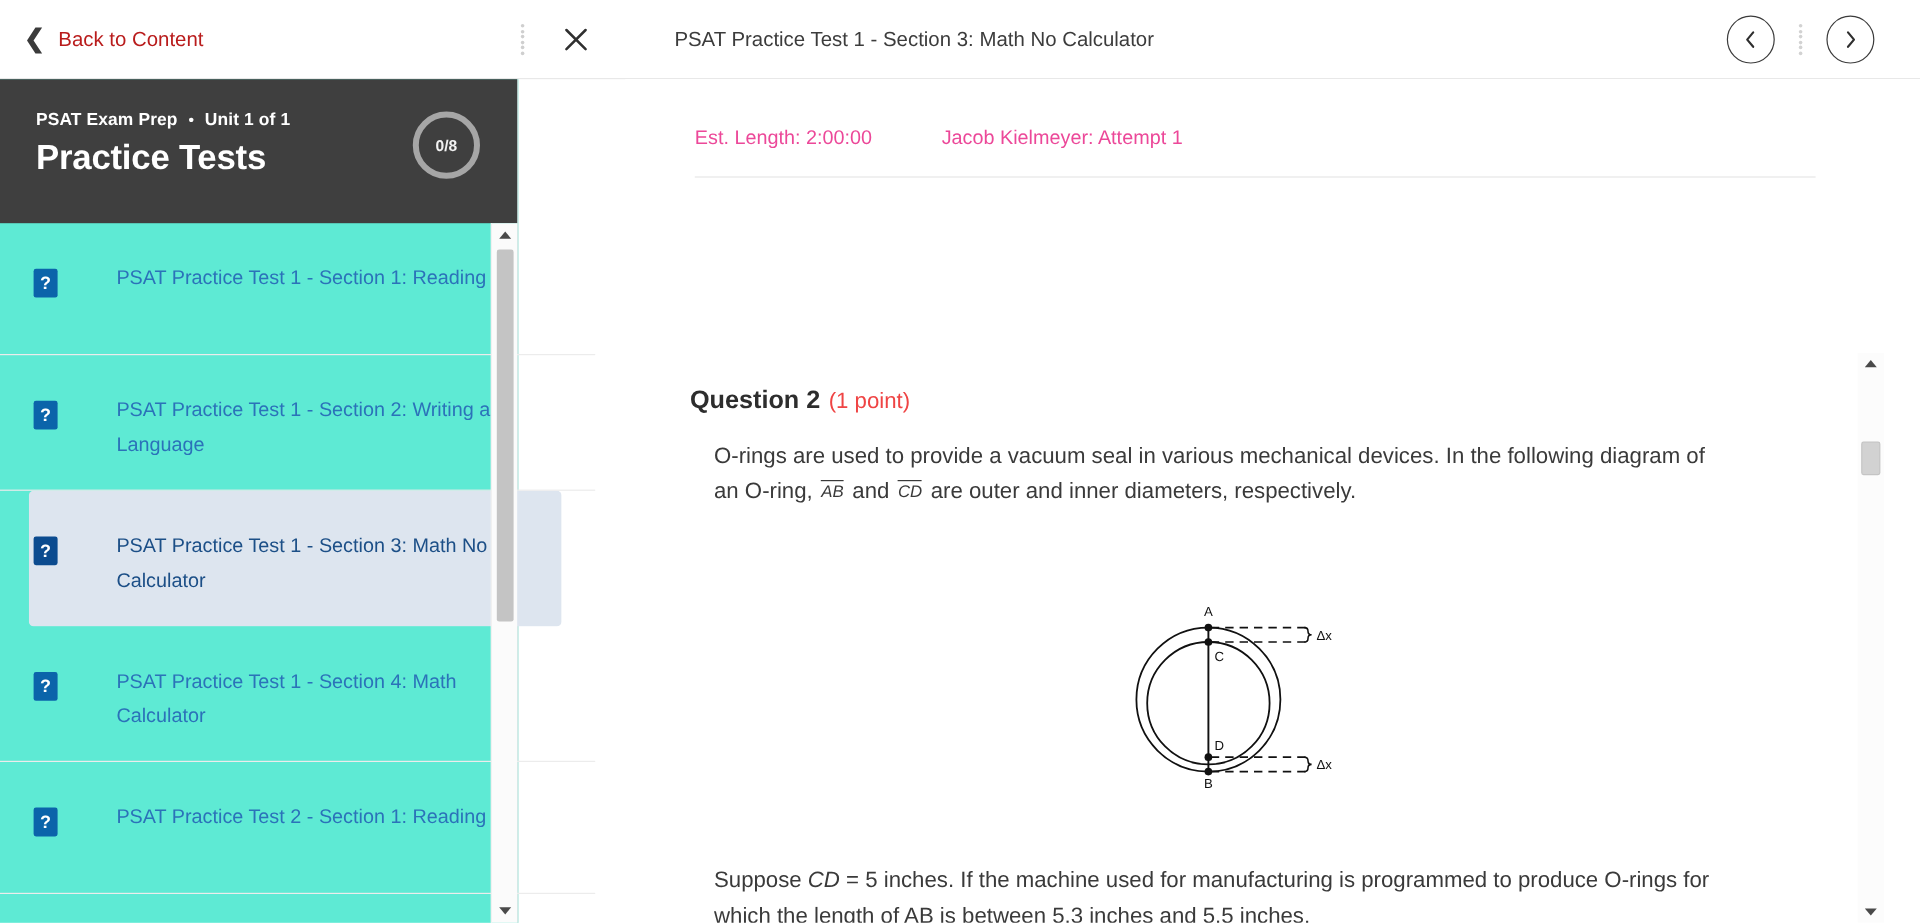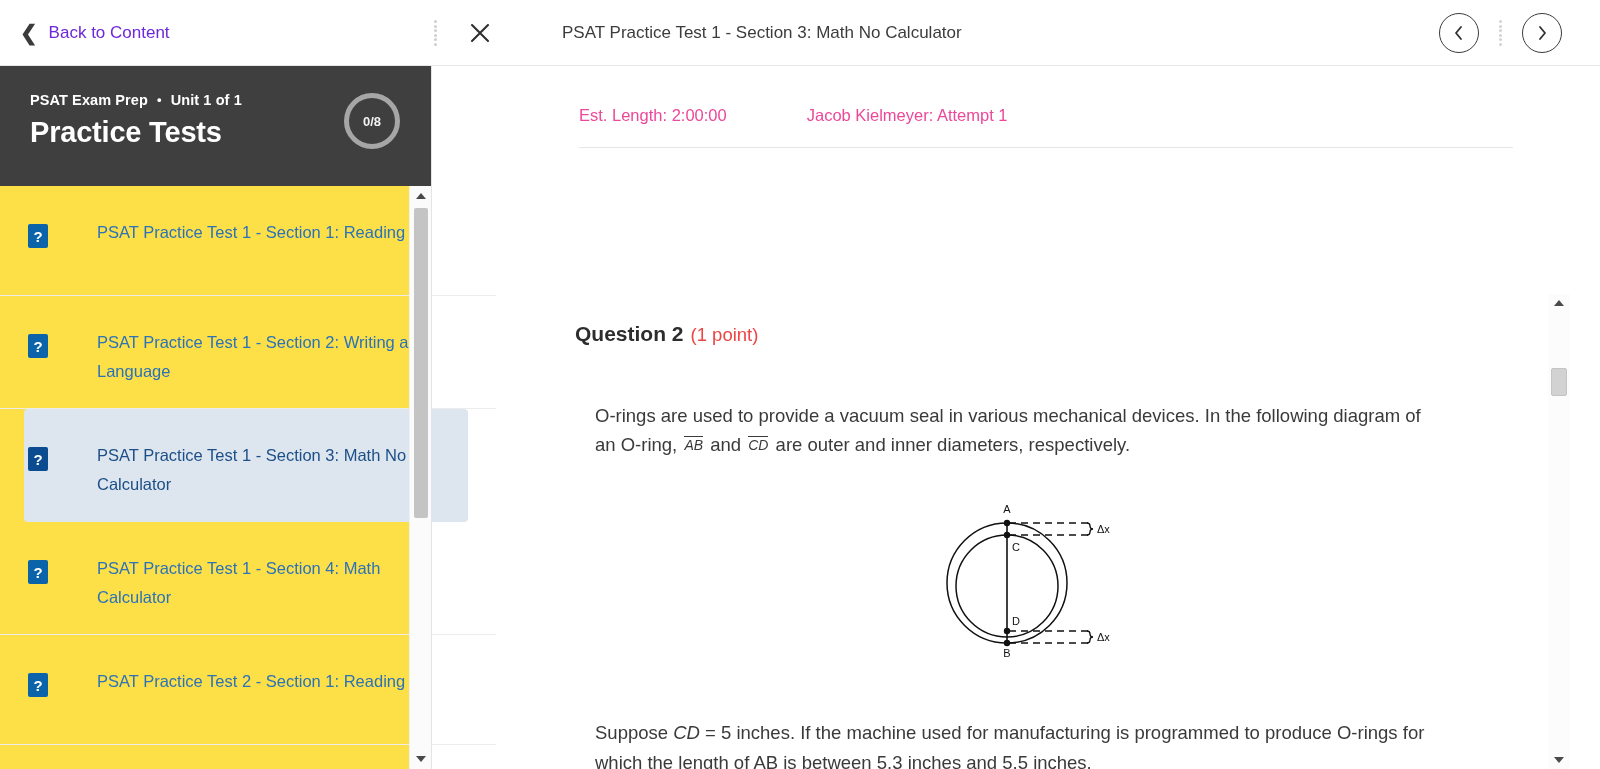--- a/index.html
+++ b/index.html
@@ -21,21 +21,21 @@
 
   .back-link {
     position: absolute; left: 20px; top: 0;
     height: 66px; display: flex; align-items: center; gap: 11px;
     cursor: pointer;
   }
   .chev-left-glyph {
     font-size: 21px; color: #3b3b3b; line-height: 1; font-weight: 700;
     display: block; margin-top: -2px;
   }
-  .back-label { font-size: 17px; color: #6d28d9; white-space: nowrap; }
+  .back-label { font-size: 17px; color: #b91c1c; white-space: nowrap; }
 
   .kebab-divider {
     position: absolute; left: 434px; top: 20px;
     width: 3px; height: 26px;
     display: flex; flex-direction: column; justify-content: space-between;
     cursor: pointer;
   }
   .kebab-divider i { display:block; width: 3px; height: 3px; background: #cfcfcf; border-radius: 50%; }
 
   .close-btn {
@@ -66,21 +66,21 @@
     width: 3px; height: 26px; margin: 0 20px;
     display: flex; flex-direction: column; justify-content: space-between;
     cursor: pointer;
   }
   .nav-sep i { display:block; width: 3px; height: 3px; background: #d2d2d2; border-radius: 50%; }
 
   
   .sidebar {
     position: absolute; left: 0; top: 66px;
     width: 432px; height: 703px;
-    background: #fde047;
+    background: #5eead4;
     border-right: 1px solid #e4e4e4;
   }
 
   .unit-header {
     position: relative;
     height: 120px; background: #3f3f3f; color: #fff;
     padding: 26px 28px 0 30px;
   }
   .unit-crumb {
     font-size: 14.5px; font-weight: 700; letter-spacing: .1px;
@@ -158,40 +158,40 @@
   }
 
   .meta-bar {
     position: absolute; left: 58px; top: 40px;
     width: 934px;
     padding-bottom: 22px;
     border-bottom: 1px solid #e6e6e6;
     display: flex; align-items: center;
   }
   .meta-item { font-size: 16.5px; color: #ec4899; white-space: nowrap; }
-  .meta-item + .meta-item { margin-left: 80px; }
+  .meta-item + .meta-item { margin-left: 58px; }
 
   .qpane {
     position: absolute; left: 0; top: 156px;
     width: 1079px; height: 547px;
     overflow: hidden;
   }
 
   .qhead {
     position: absolute; left: 54px; top: 100px;
     font-size: 21px; color: #2d2d2d;
     display: flex; align-items: baseline; gap: 7px;
   }
   .qhead .qnum { font-weight: 700; }
   .qhead .qpts { font-size: 18.5px; font-weight: 400; color: #ef4444; }
 
   .qbody {
     position: absolute; left: 74px; top: 144px;
     width: 830px;
-    font-size: 18.5px; line-height: 28.5px; color: #3a3a3a; margin-top: 36px;
+    font-size: 18.5px; line-height: 28.5px; color: #3a3a3a;
   }
   .qbody .seg-over {
     display: inline-block;
     font-style: italic; font-size: 14px;
     border-top: 1.3px solid #3a3a3a;
     line-height: 15px; padding-top: 1px;
     position: relative; top: -1px;
     margin: 0 2px;
   }
 

